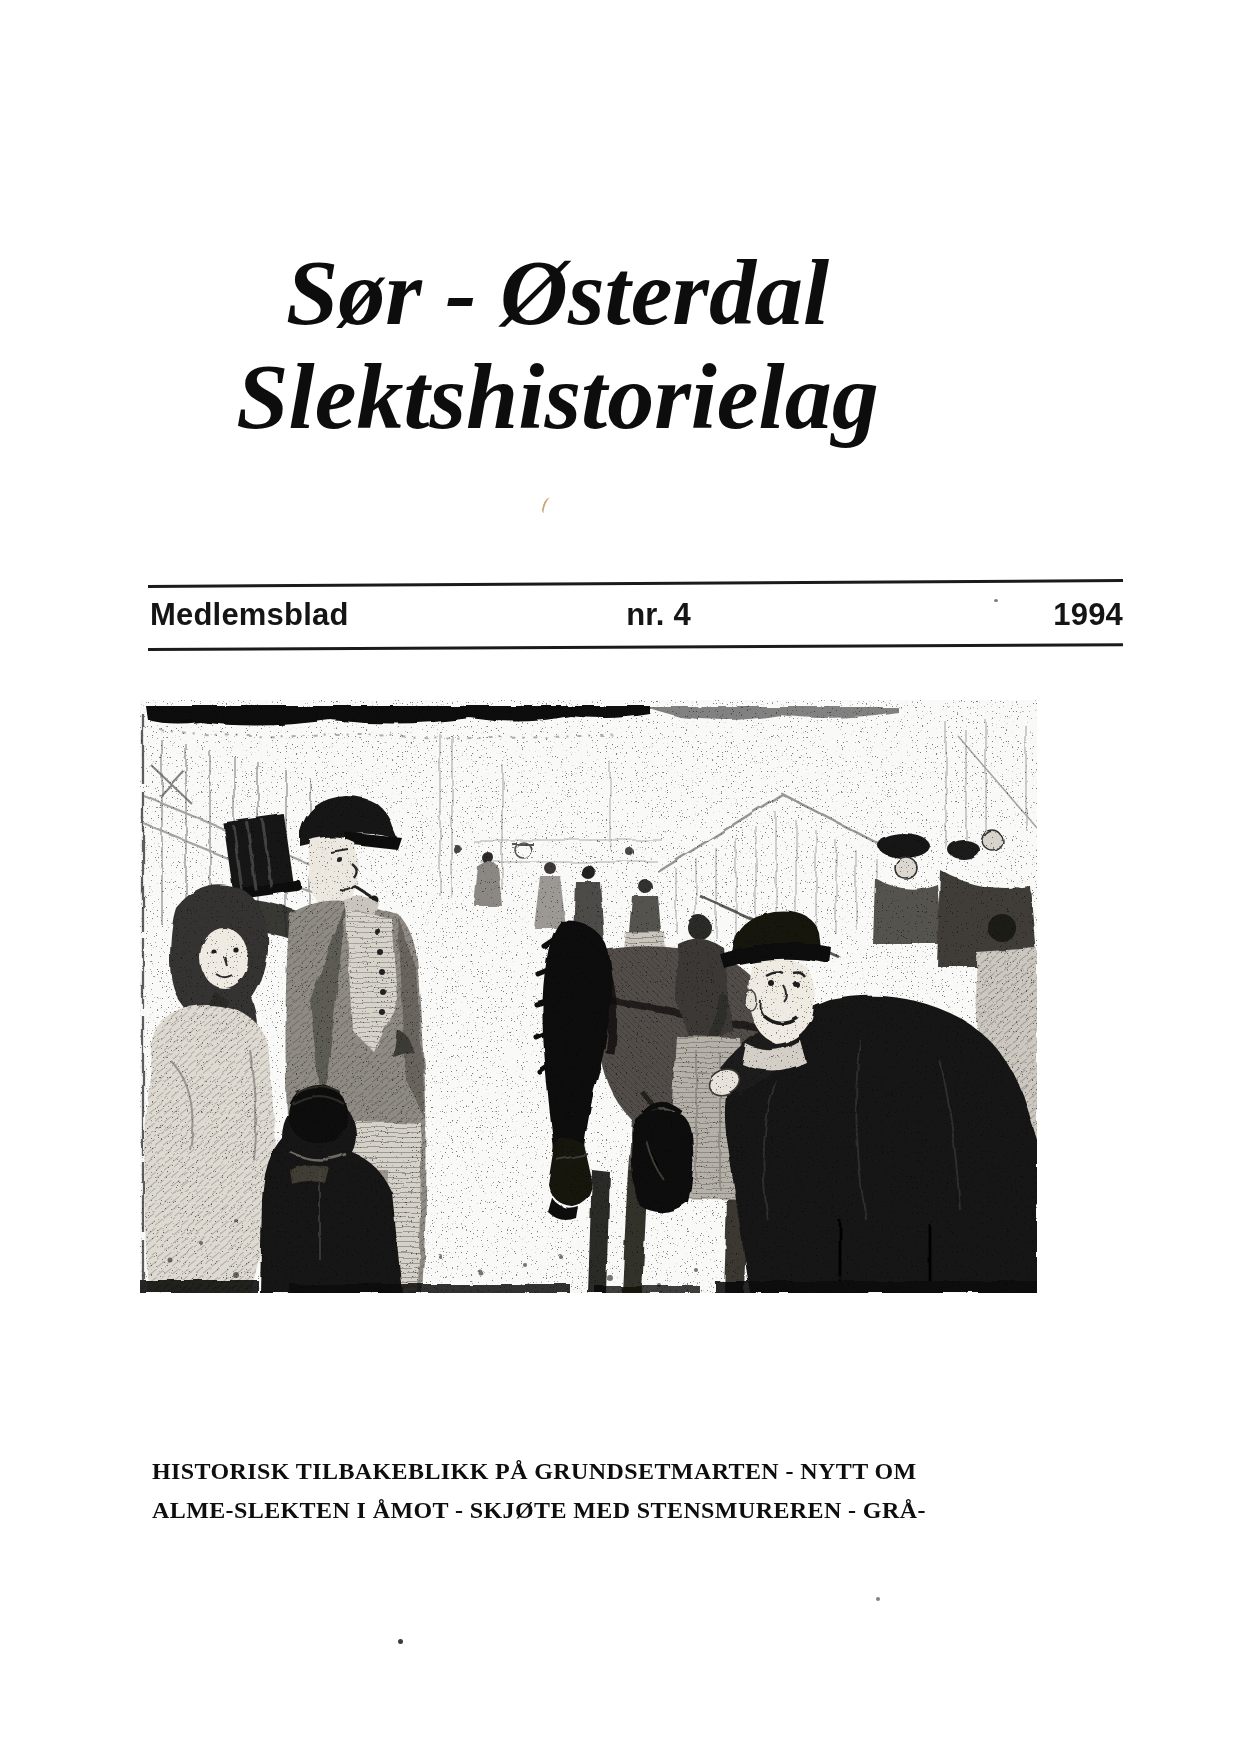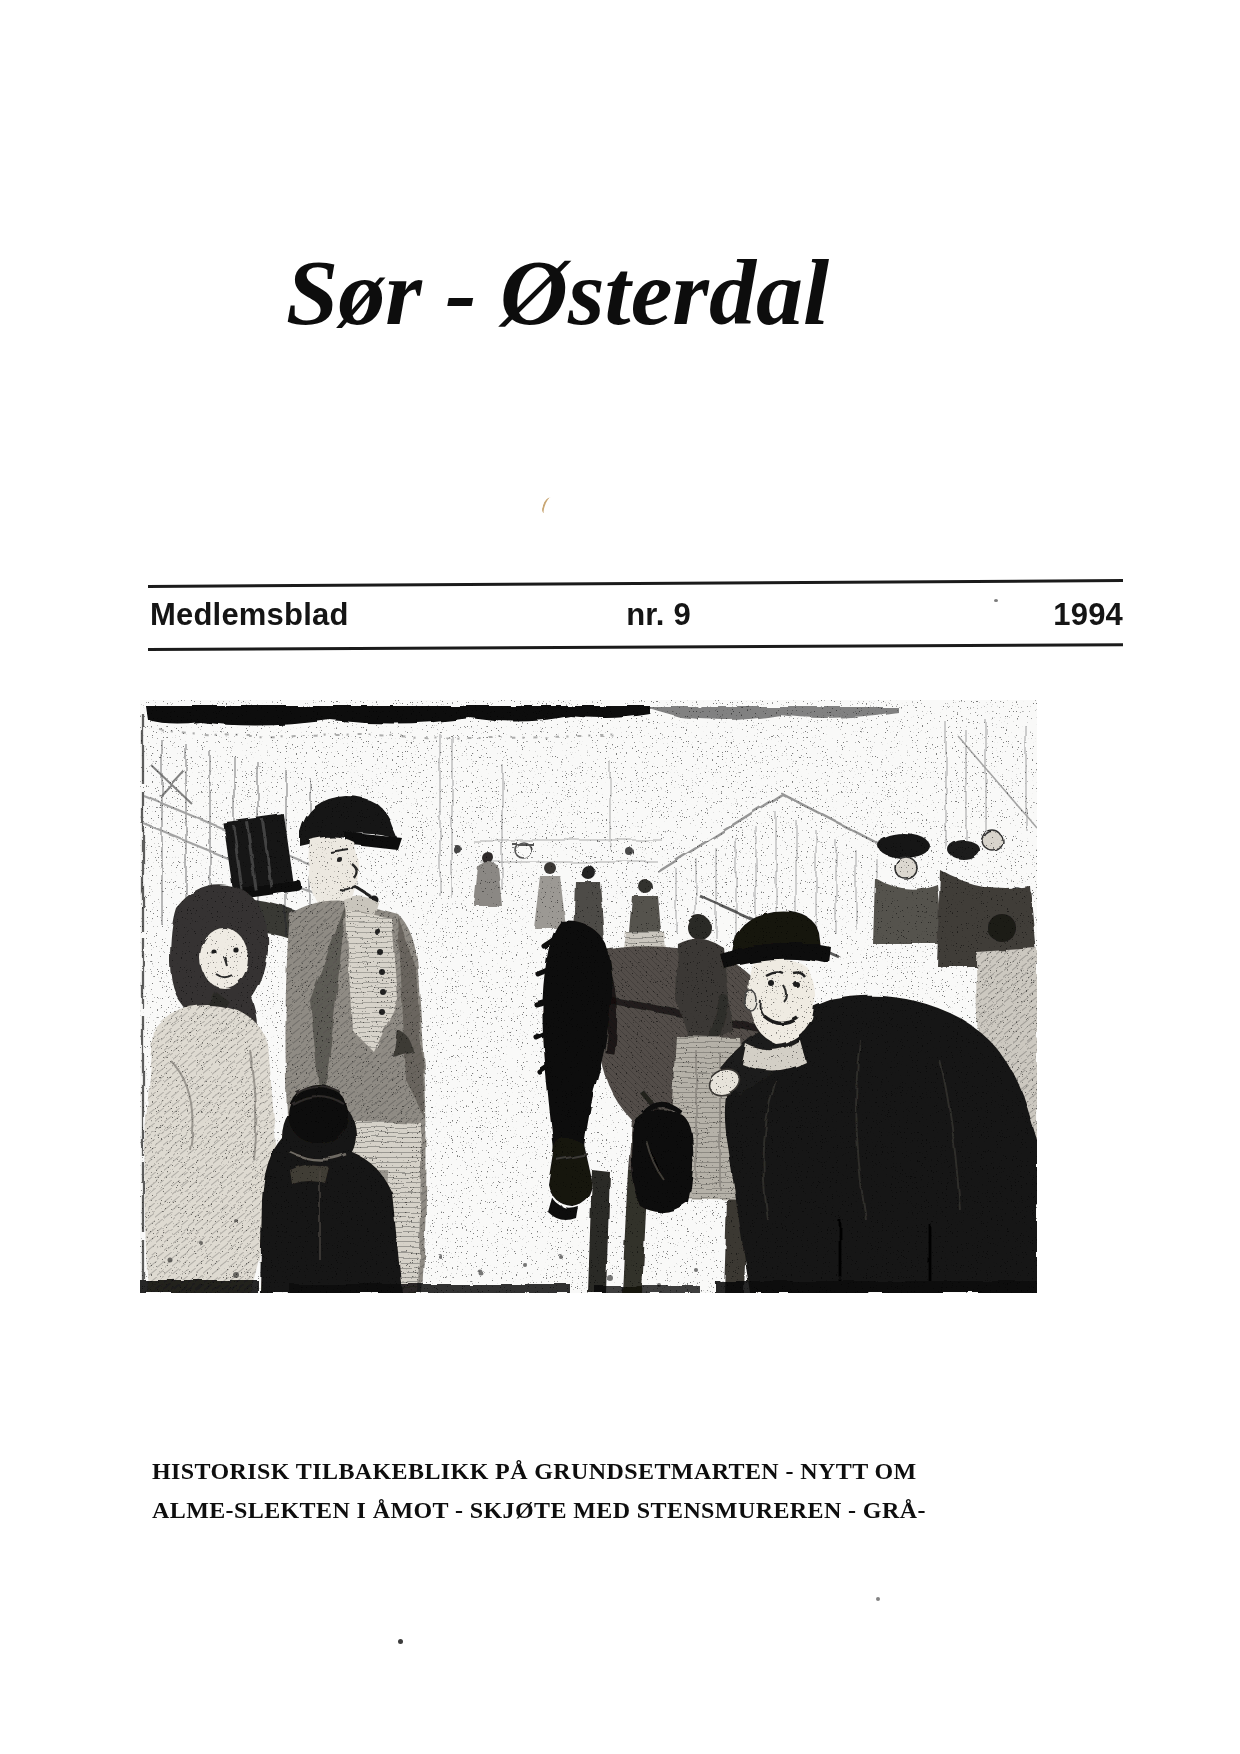--- a/index.html
+++ b/index.html
@@ -45,28 +45,29 @@
     position:absolute;left:543px;top:497px;width:7px;height:17px;
     border-left:2.5px solid #c49e66;border-radius:70% 0 0 40%;
     transform:rotate(16deg);opacity:.9;
   }
 </style>
 </head>
 <body>
 
 <div class="masthead">
   <div>Sør - Østerdal</div>
+  <div>Slektshistorielag</div>
 </div>
 
 <div class="squiggle"></div>
 
 <div class="rule rule-top"></div>
 <div class="header-row">
   <span class="h-left">Medlemsblad</span>
-  <span class="h-center">nr. 9</span>
+  <span class="h-center">nr. 4</span>
   <span class="h-right">1994</span>
 </div>
 <div class="rule rule-bottom"></div>
 <div class="artifact-dot dot-a"></div>
 
 <div class="illustration" role="img" aria-label="Grainy scanned black-and-white ink drawing of the Grundset market: a crowd in 1800s clothing, a woman with a headscarf and a man in a top hat at left, a man with a cap and long coat, a boy seen from behind in the foreground, a dark horse with lowered head in the middle, a woman carrying a black bag, and a smiling man in a dark hat and long dark coat leaning forward at right, with timber buildings behind">
 <svg viewBox="0 0 897 593" xmlns="http://www.w3.org/2000/svg">
   <defs>
     <filter id="rough" x="-3%" y="-3%" width="106%" height="106%">
       <feTurbulence type="fractalNoise" baseFrequency="0.04" numOctaves="2" seed="3" result="t"></feTurbulence>

